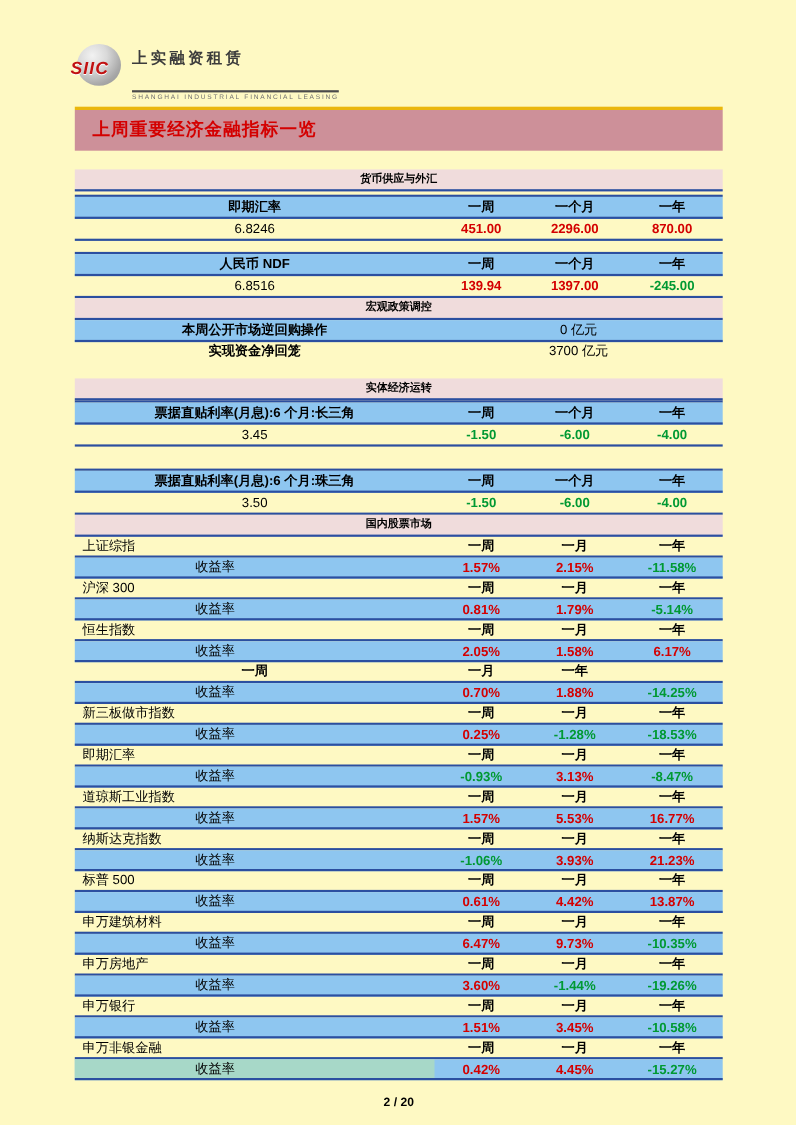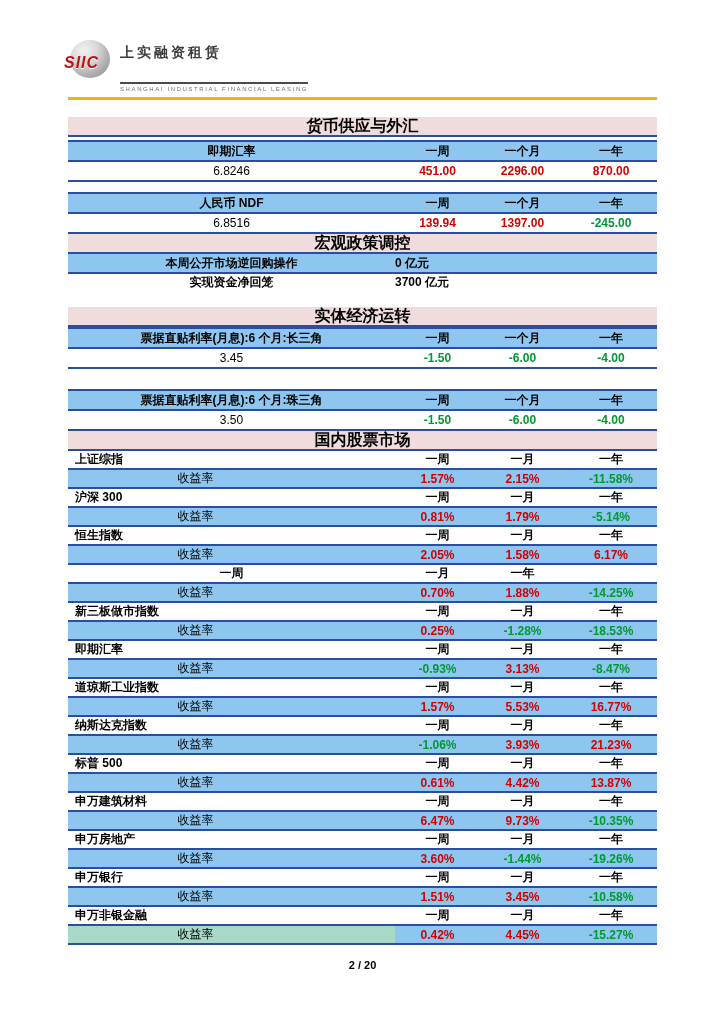--- a/index.html
+++ b/index.html
@@ -1,18 +1,18 @@
 <!DOCTYPE html>
 <html style="--c-red: #d40000; --c-green: #009933; --c-blue: #8ec6f0; --c-pink: #f0dcdc; --c-banner: #cd9099; --c-gold: #eab70e; --c-line: #2b4fa0; --c-teal: #a7d8c8;"><head>
 <meta charset="utf-8">
 <style>
   html,body { margin:0; padding:0; background:#e9e9e9; }
   .page {
     position:relative; width:724px; height:1023px; margin:0 auto;
-    background:#ffffff; overflow:hidden;
+    background:#fef9c3; overflow:hidden;
     font-family:"Liberation Sans","DejaVu Sans",sans-serif;
     color:#000;
   }
   .content { position:absolute; left:68px; top:0; width:589px; }
 
   
   .logo { display:flex; align-items:flex-start; margin-top:40px; margin-left:2px; height:50px; }
   .logo-globe {
     position:relative; width:40px; height:38px; flex:0 0 auto;
     background:radial-gradient(circle at 35% 28%, #f2f2f2 0%, #d9d9d9 35%, #a8a8a8 70%, #8f8f8f 100%);
@@ -38,21 +38,21 @@
     background:var(--c-banner,#cd9099);
     color:var(--c-red,#d40000);
     font-weight:700; font-size:16px; letter-spacing:1px;
     padding:8px 0 8px 16px;
   }
 
   
   .report-body { margin-top:17px; }
   .sec-header {
     background:var(--c-pink,#f0dcdc); text-align:center; font-weight:700;
-    font-size:16px; height:18px; line-height:18px;
+    font-size:10px; height:18px; line-height:18px;
     border-bottom:2px solid var(--c-line,#2b4fa0);
   }
   .sec-money .sec-header { margin-bottom:3px; }
   .sec-economy { margin-top:16px; }
 
   .row {
     display:grid; grid-template-columns:327px 85px 85px 1fr;
     align-items:center; font-size:12px; height:18px;
     border-bottom:2px solid var(--c-line,#2b4fa0);
   }
@@ -63,25 +63,25 @@
 
   .cell { overflow:hidden; white-space:nowrap; }
   .c-center { text-align:center; }
   .label { font-weight:700; }
   .period { font-weight:700; }
   .val { font-weight:700; }
   .val.red { color:var(--c-red,#d40000); }
   .val.green { color:var(--c-green,#009933); }
   .current { font-weight:400; }
 
-  .kv-row .kv-value { grid-column:2 / 5; font-weight:700; }
+  .kv-row .kv-value { grid-column:2 / 5; text-align:center; font-weight:400; }
   .kv-row.white { border-bottom:none; height:17px; }
   .kv-row .kv-label { text-align:center; font-weight:700; }
 
-  .stock-name { text-align:left; padding-left:7px; font-weight:700; }
+  .stock-name { text-align:left; padding-left:7px; font-weight:400; }
   .stock-row, .yield-row { height:17px; font-size:12px; }
   .yield-label { text-align:center; padding-right:72px; font-weight:400; }
   .yield-label.highlight { background:var(--c-teal,#a7d8c8); height:100%; line-height:17px; }
 
   .footer { margin-top:14px; text-align:center; font-weight:700; font-size:11px; }
 </style>
 </head>
 <body>
 
 <div class="page">
@@ -91,20 +91,21 @@
       <div class="logo-globe">
         <span class="siic">SIIC</span>
       </div>
       <div class="logo-text">
         <div class="logo-cn">上实融资租赁</div>
         <div class="logo-en">SHANGHAI INDUSTRIAL FINANCIAL LEASING</div>
       </div>
     </div>
 
     <div class="gold-line"></div>
+    <div class="banner">上周重要经济金融指标一览</div>
 
     <div class="report-body">
         <div class="section sec-money">
           <div class="sec-header">货币供应与外汇</div>
           <div class="ind-table">
             <div class="row blue">
               <div class="cell c-center label">即期汇率</div>
               <div class="cell c-center period">一周</div>
               <div class="cell c-center period">一个月</div>
               <div class="cell c-center period">一年</div>

